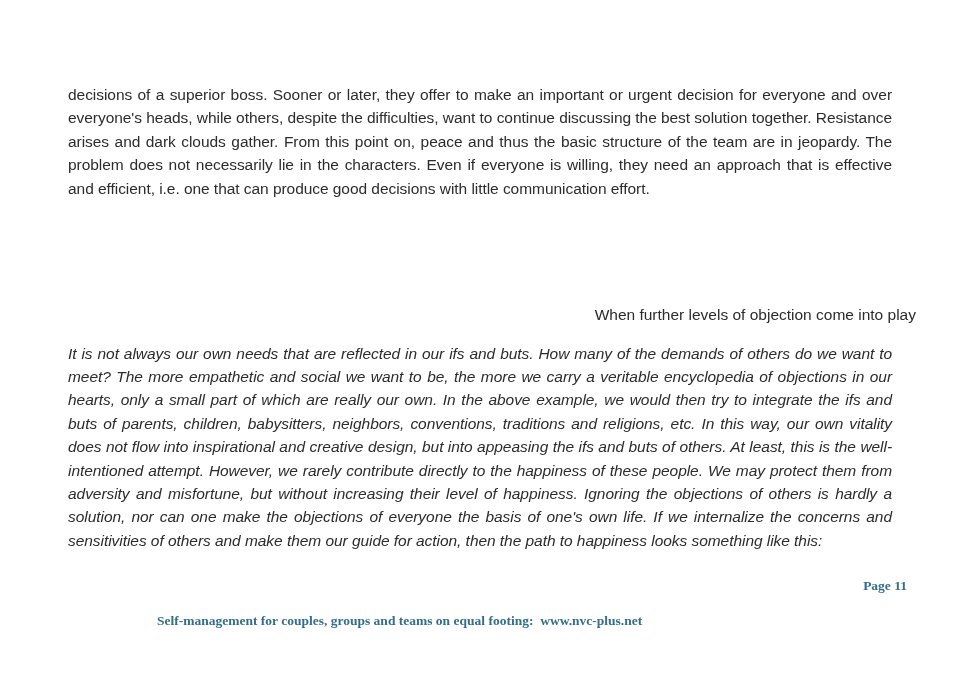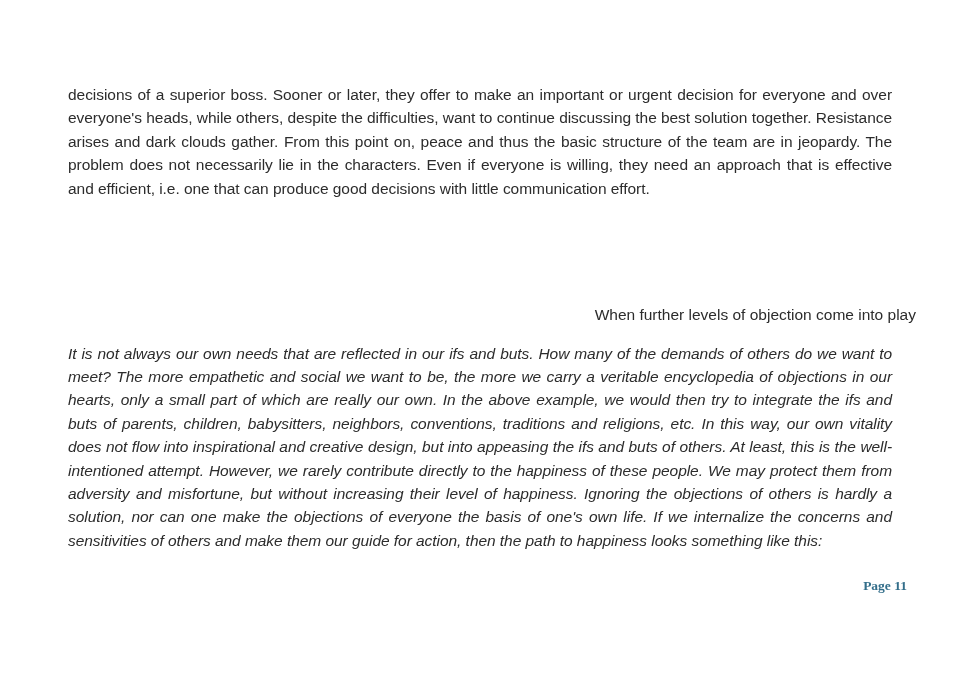--- a/index.html
+++ b/index.html
@@ -65,16 +65,17 @@
 <body>
 
 <div class="page" style="--page-bg: #ffffff; --body-color: #2c2c2c; --accent-color: #336e8a;">
 
   <p class="body-text para-1">decisions of a superior boss. Sooner or later, they offer to make an important or urgent decision for everyone and over everyone's heads, while others, despite the difficulties, want to continue discussing the best solution together. Resistance arises and dark clouds gather. From this point on, peace and thus the basic structure of the team are in jeopardy. The problem does not necessarily lie in the characters. Even if everyone is willing, they need an approach that is effective and efficient, i.e. one that can produce good decisions with little communication effort.</p>
 
   <h2 class="section-heading">When further levels of objection come into play</h2>
 
   <p class="body-text para-2">It is not always our own needs that are reflected in our ifs and buts. How many of the demands of others do we want to meet? The more empathetic and social we want to be, the more we carry a veritable encyclopedia of objections in our hearts, only a small part of which are really our own. In the above example, we would then try to integrate the ifs and buts of parents, children, babysitters, neighbors, conventions, traditions and religions, etc. In this way, our own vitality does not flow into inspirational and creative design, but into appeasing the ifs and buts of others. At least, this is the well-intentioned attempt. However, we rarely contribute directly to the happiness of these people. We may protect them from adversity and misfortune, but without increasing their level of happiness. Ignoring the objections of others is hardly a solution, nor can one make the objections of everyone the basis of one's own life. If we internalize the concerns and sensitivities of others and make them our guide for action, then the path to happiness looks something like this:</p>
 
+  <div class="footer-left">Self-management for couples, groups and teams on equal footing:&nbsp; www.nvc-plus.net</div>
 
   <div class="footer-right">Page 11</div>
 
 </div>
 
 </body></html>

